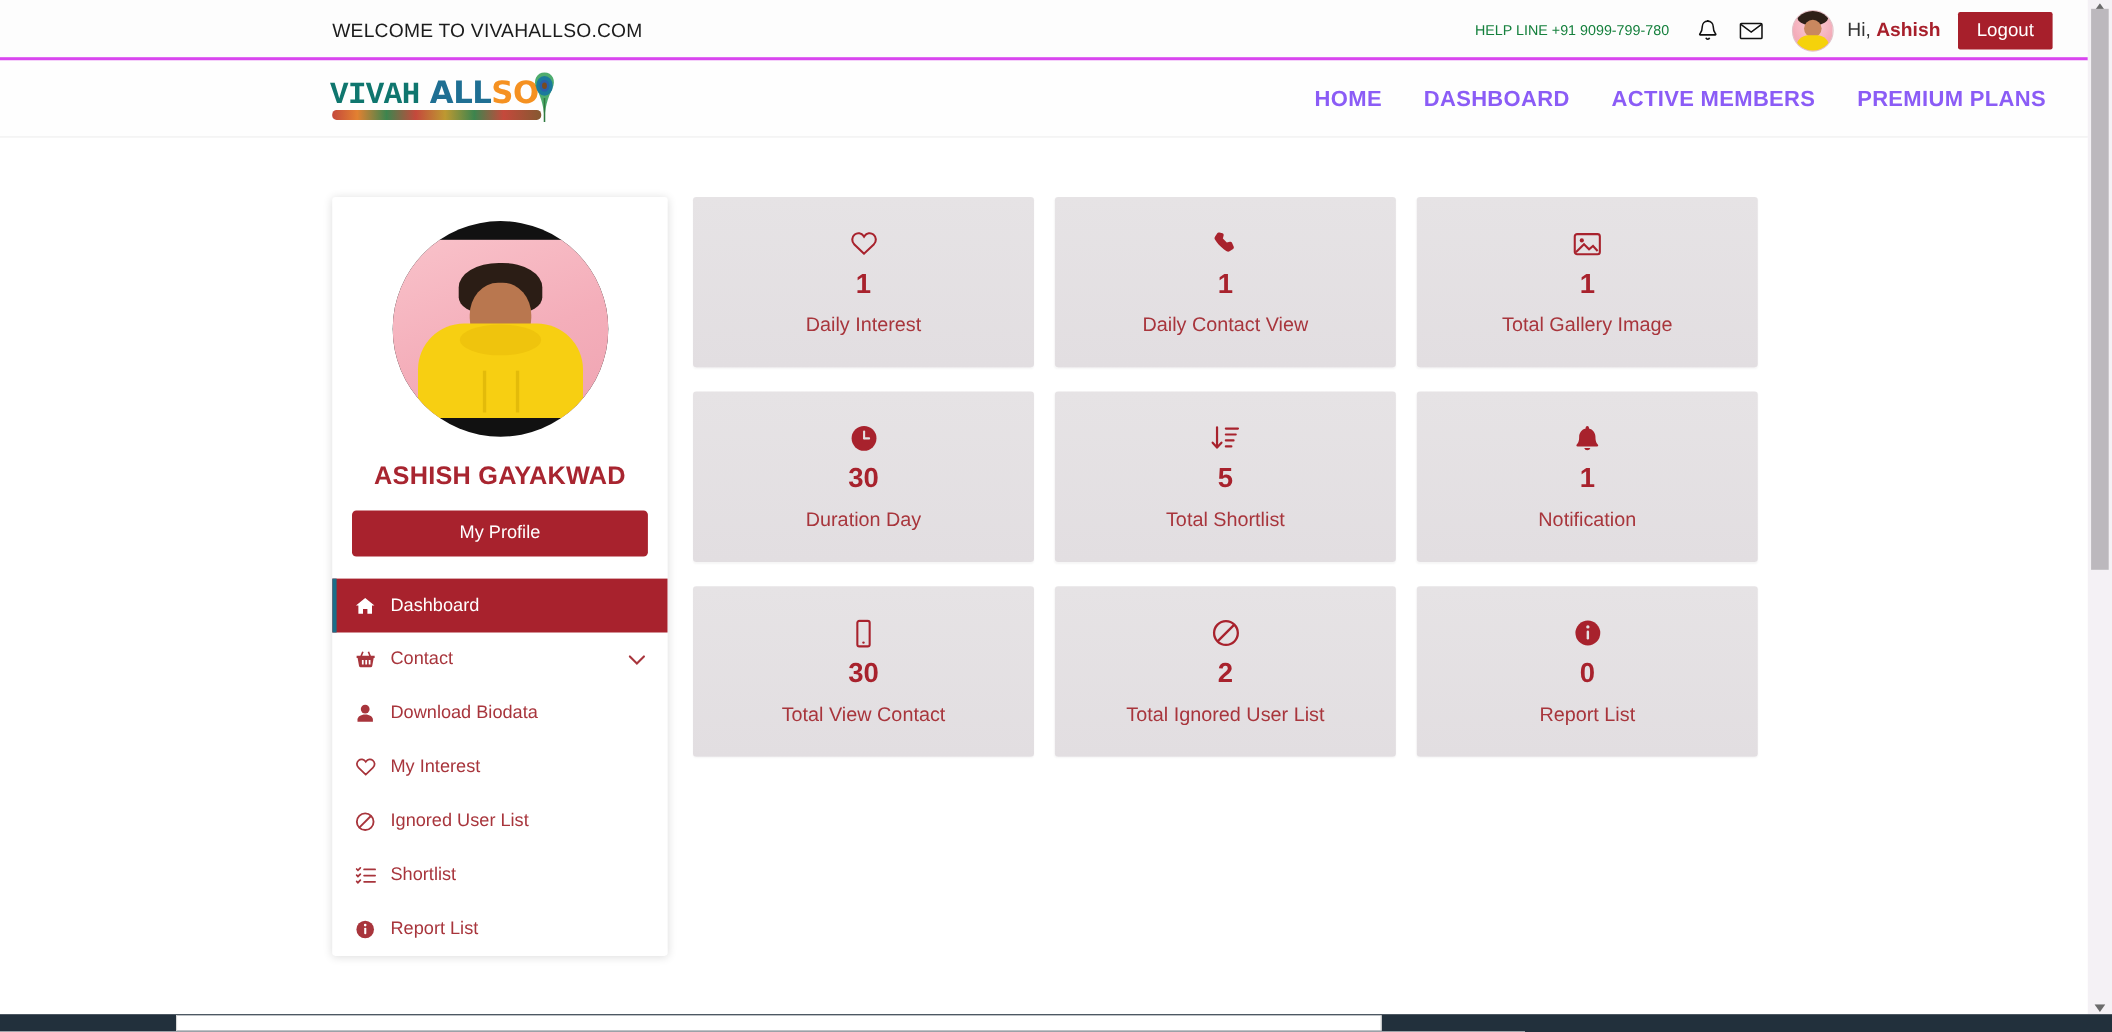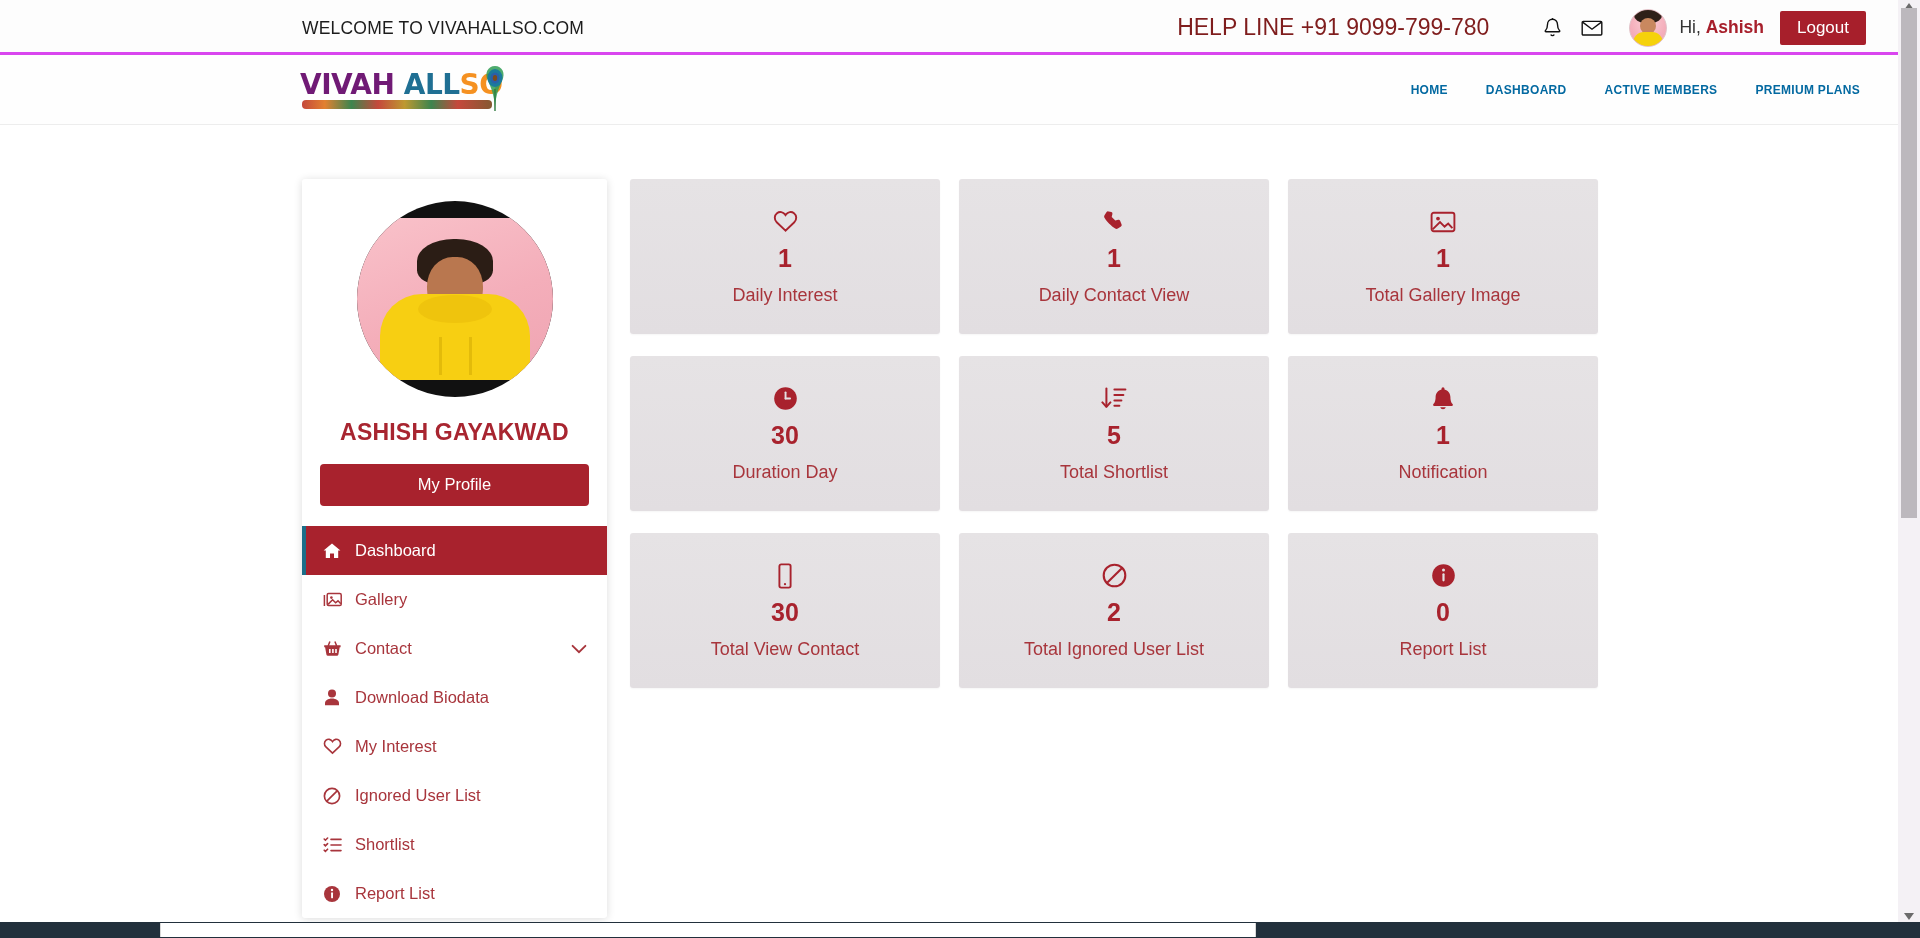--- a/index.html
+++ b/index.html
@@ -27,21 +27,21 @@
   .welcome {
     position: absolute; left: 302px; top: 18px;
     font-size: 17.5px; color: #1c1c1c; letter-spacing: 0.2px;
     white-space: nowrap;
   }
   .topright {
     position: absolute; right: 32px; top: 0; height: 55px;
     display: flex; align-items: center; gap: 0px;
   }
   .helpline {
-    font-size: 23px; color: #7f1d1d; white-space: nowrap; margin-right: 46px;
+    font-size: 13px; color: #15803d; white-space: nowrap; margin-right: 18px;
   }
   .ic-btn {
     width: 34px; height: 34px; display: flex; align-items: center; justify-content: center;
     color: #111; margin-right: 6px;
   }
   .ic-btn svg { display: block; }
   .avatar-sm {
     width: 38px; height: 38px; border-radius: 50%;
     margin: 0 12px 0 14px;
     background: radial-gradient(circle at 50% 34%, #fbd0d6 0%, #f4aebb 60%, #eea0b0 100%);
@@ -73,39 +73,39 @@
   .logo {
     position: absolute; left: 300px; top: 14px;
     width: 200px; height: 44px;
   }
   .logo-text {
     font-family: "DejaVu Sans", sans-serif;
     font-weight: 700; font-size: 28px; letter-spacing: -0.5px;
     line-height: 1; white-space: nowrap;
     position: absolute; left: 0; top: 2px;
   }
-  .lg-v { color: #701a75; }
+  .lg-v { color: #0f766e; font-family: Liberation Mono, monospace; }
   .lg-a { color: #1f6f93; }
   .lg-s { color: #f59121; }
   .logo-band {
     position: absolute; left: 2px; top: 31px; width: 190px; height: 9px;
     border-radius: 4px;
     background: linear-gradient(90deg,#c0392b 0%,#e0761f 12%,#2c7a3f 26%,#c0392b 40%,
       #b8901f 54%,#2c7a3f 68%,#c0392b 82%,#7a4a1f 100%);
     opacity: .92;
   }
   .feather {
     position: absolute; left: 178px; top: -6px; width: 34px; height: 50px;
   }
   .mainnav {
     position: absolute; right: 38px; top: 0; height: 70px;
     display: flex; align-items: center; gap: 38px;
   }
   .navlink {
-    font-size: 12px; font-weight: 700; color: #0369a1;
+    font-size: 20px; font-weight: 700; color: #8b5cf6;
     letter-spacing: .3px; white-space: nowrap; cursor: pointer;
     text-decoration: none;
   }
 
   
   .page {
     position: absolute; top: 126px; left: 0;
     width: 1898px; height: 800px;
     background: #fff;
   }
@@ -324,31 +324,20 @@
 
         <div class="menu-item active">
           <span class="menu-icon">
             <svg width="18" height="16" viewBox="0 0 18 16" fill="currentColor">
               <path d="M9 0.6 0.6 7.4h2.2V15h4.2v-4.4h4V15h4.2V7.4h2.2z"></path>
             </svg>
           </span>
           <span>Dashboard</span>
         </div>
 
-        <div class="menu-item">
-          <span class="menu-icon">
-            <svg width="19" height="16" viewBox="0 0 19 16" fill="none" stroke="currentColor" stroke-width="1.5">
-              <rect x="4.2" y="1.6" width="14" height="12" rx="1.4"></rect>
-              <circle cx="8.4" cy="5.6" r="1.3" fill="currentColor" stroke="none"></circle>
-              <path d="M5 12.4 9.6 7.8l3 3 2.4-2 2.8 3"></path>
-              <path d="M1.4 3v11"></path>
-            </svg>
-          </span>
-          <span>Gallery</span>
-        </div>
 
         <div class="menu-item">
           <span class="menu-icon">
             <svg width="19" height="17" viewBox="0 0 19 17" fill="currentColor">
               <path d="M6.2 1.2 4.6 5.2H1.2v2h.9l1.3 7.2a1.6 1.6 0 0 0 1.6 1.3h8.8a1.6 1.6 0 0 0 1.6-1.3l1.3-7.2h.9v-2h-3.4L12.6 1.2l-1.4.6 1.4 3.4H6.2L7.6 1.8zM6 9h1.6v4H6zm3.1 0h1.6v4H9.1zm3.1 0h1.6v4h-1.6z"></path>
             </svg>
           </span>
           <span>Contact</span>
           <span class="chev">
             <svg width="16" height="10" viewBox="0 0 16 10" fill="none" stroke="currentColor" stroke-width="1.9" stroke-linecap="round">

